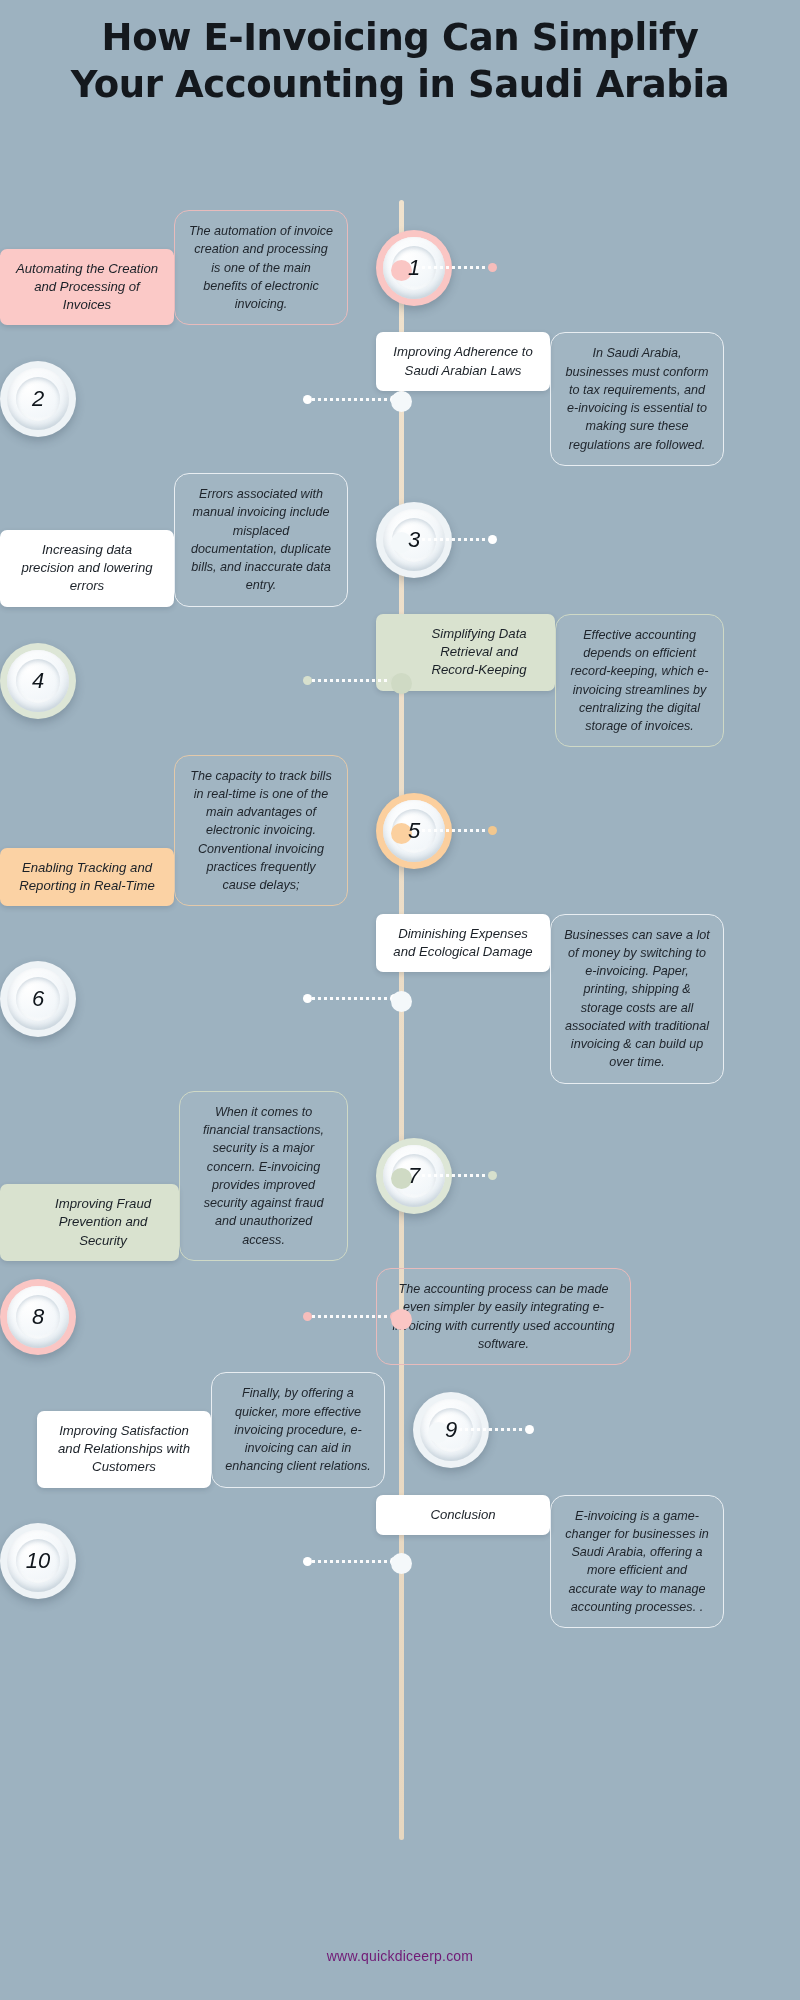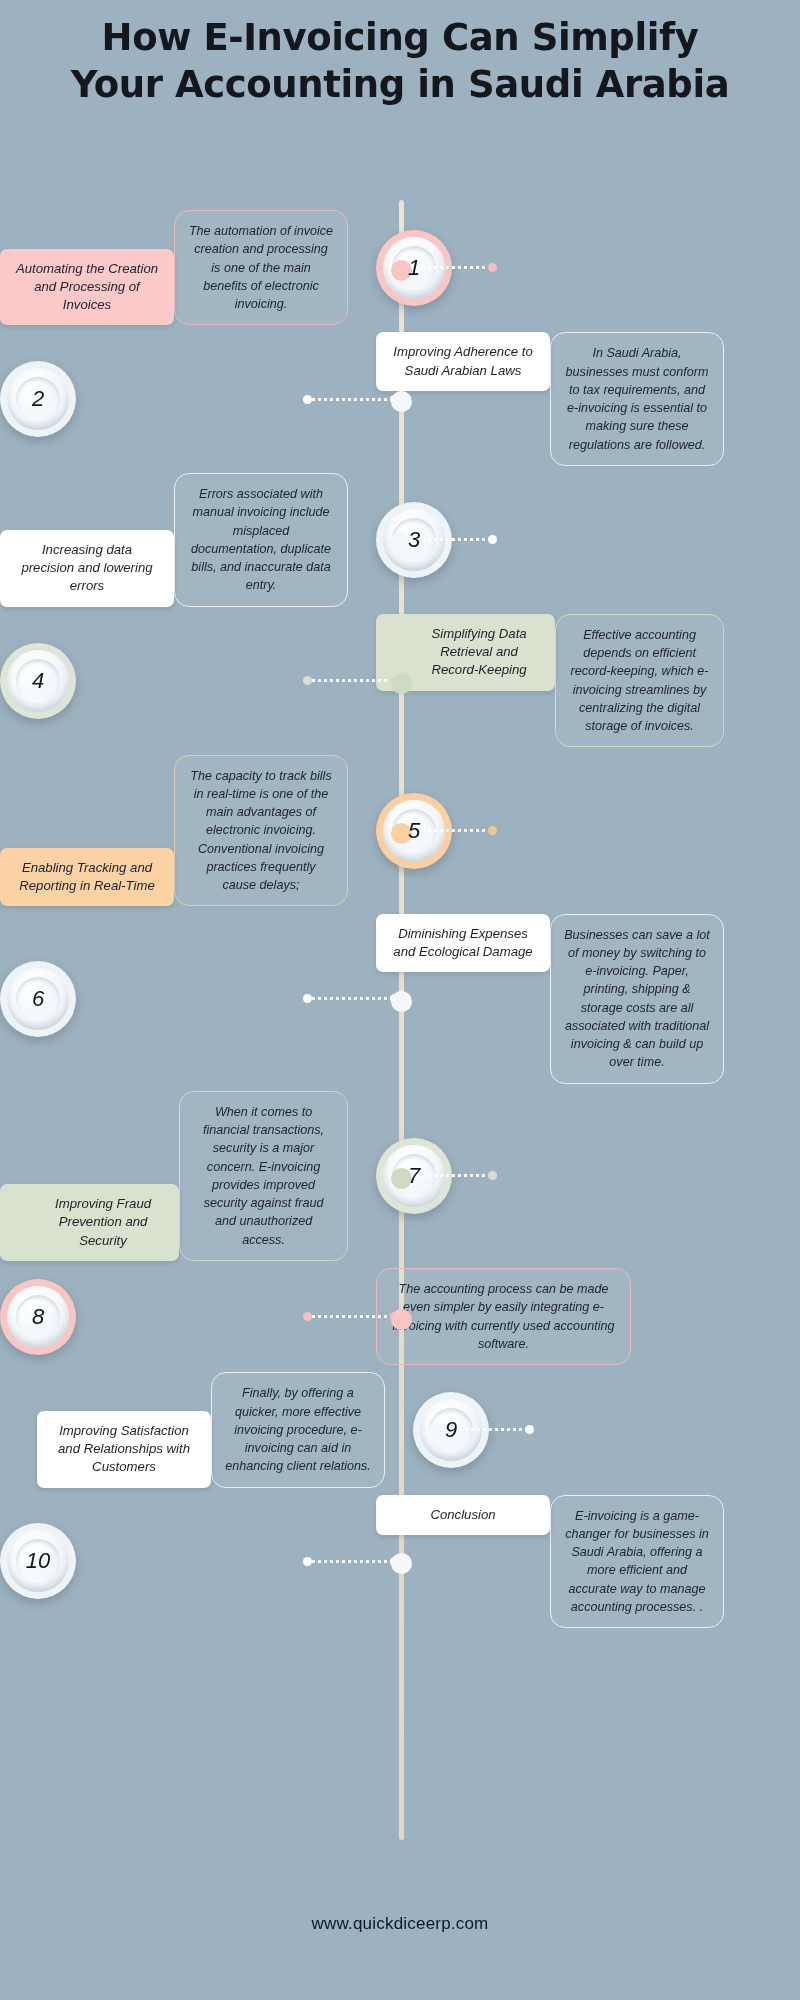--- a/index.html
+++ b/index.html
@@ -177,24 +177,24 @@
 
   .d-white  { background: #ffffff; }
   .d-pink   { background: #f6bdbb; }
   .d-green  { background: #d7e0cd; }
   .d-orange { background: #f2c78e; }
 
   
   .footer {
     position: absolute;
     left: 0; right: 0;
-    bottom: 66px;
+    bottom: 36px;
     text-align: center;
-    font-size: 17px;
-    color: #0f172a;
+    font-size: 14px;
+    color: #701a75;
     letter-spacing: 0.2px;
   }
 </style>
 </head>
 <body>
 
 <div class="title-wrap">
   <h1 class="title">How E-Invoicing Can Simplify Your Accounting in Saudi Arabia</h1>
 </div>
 

